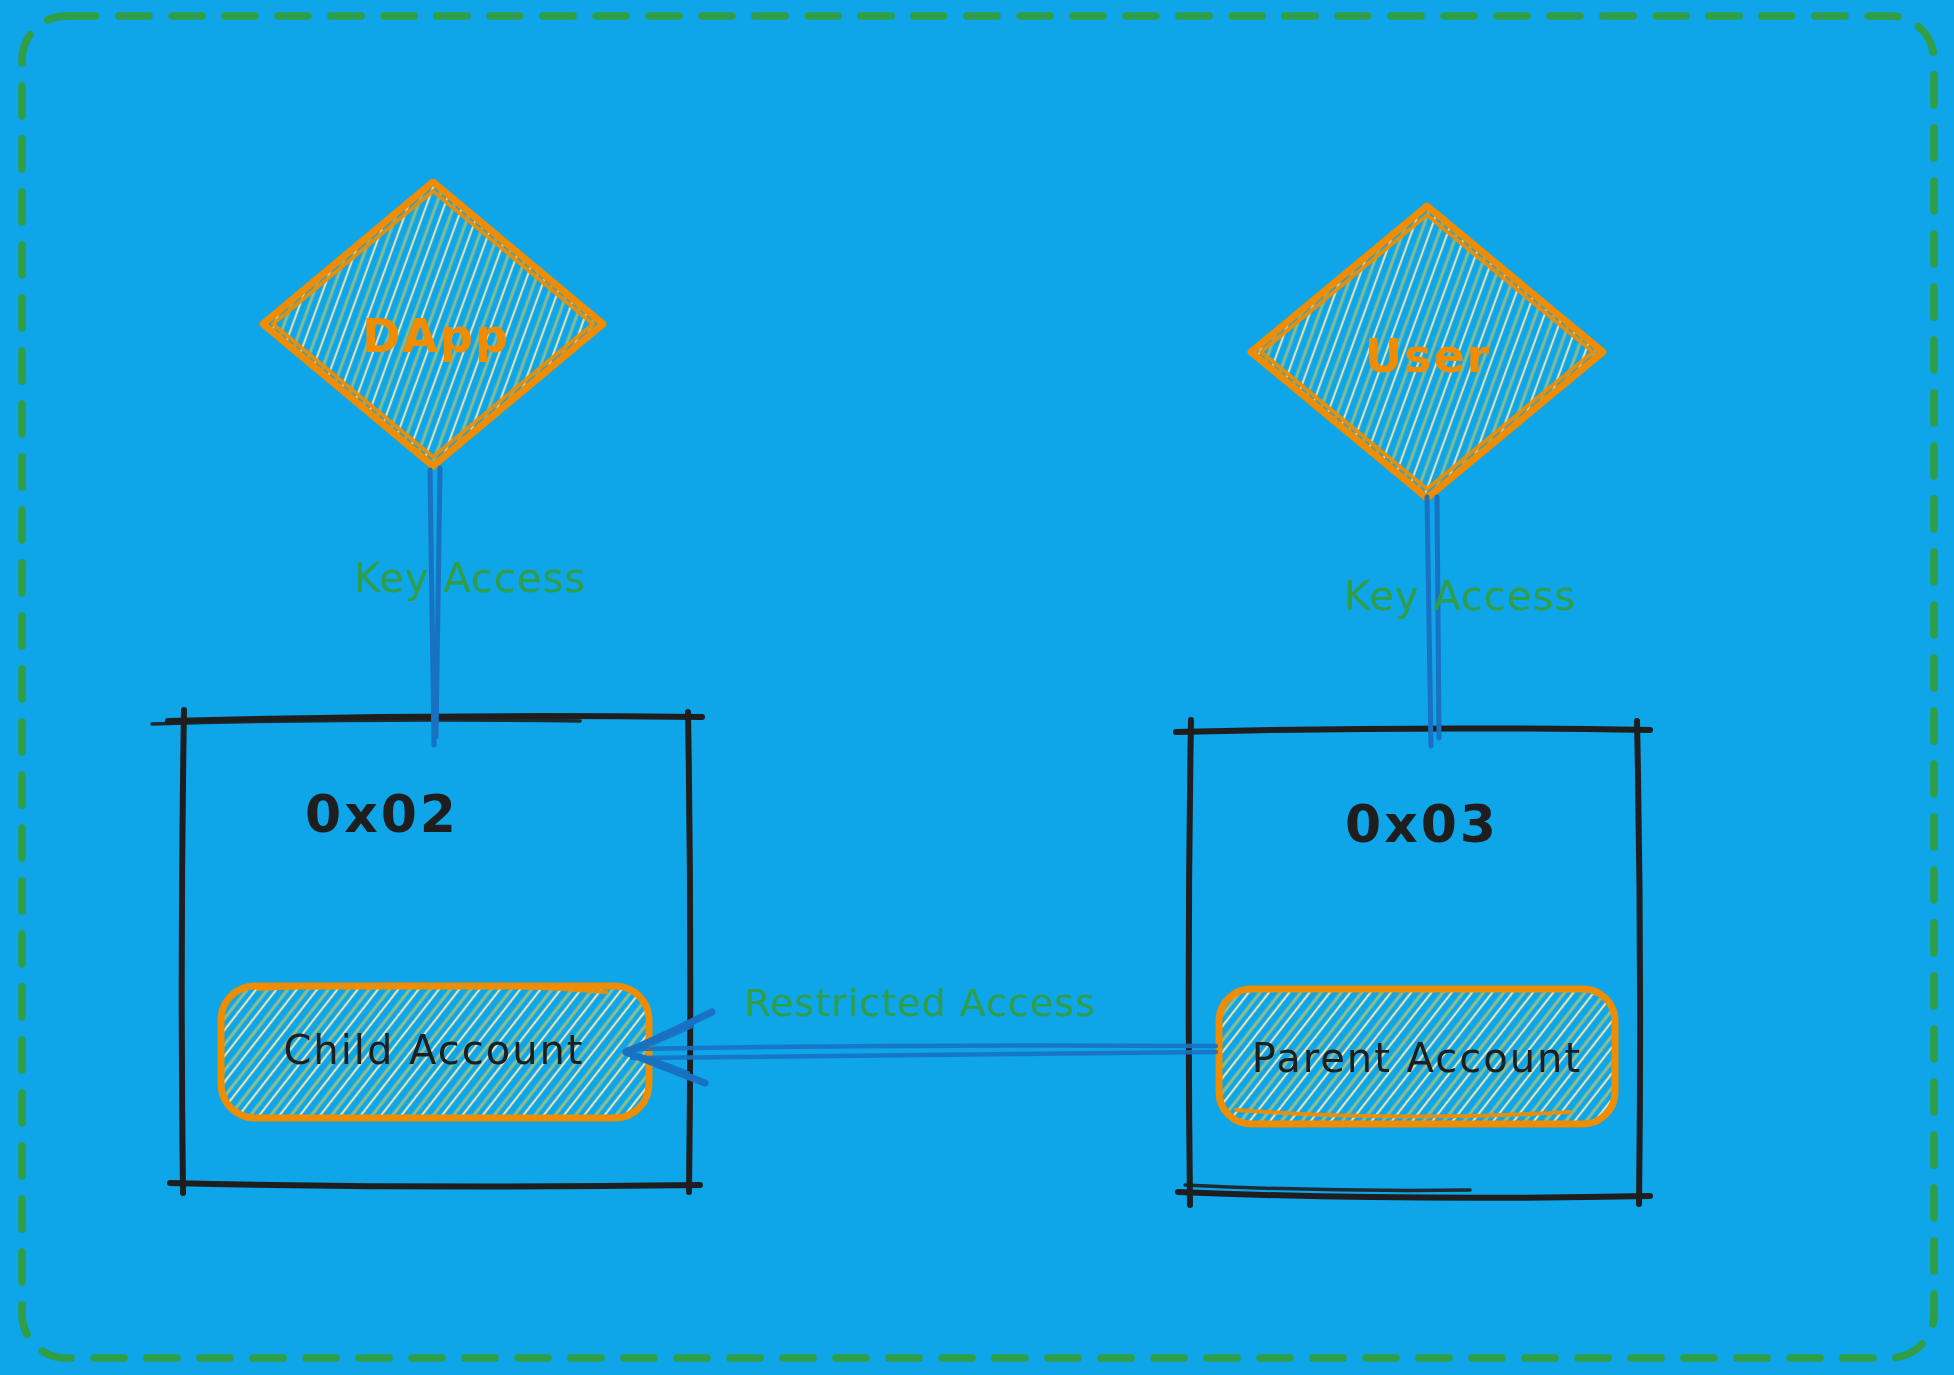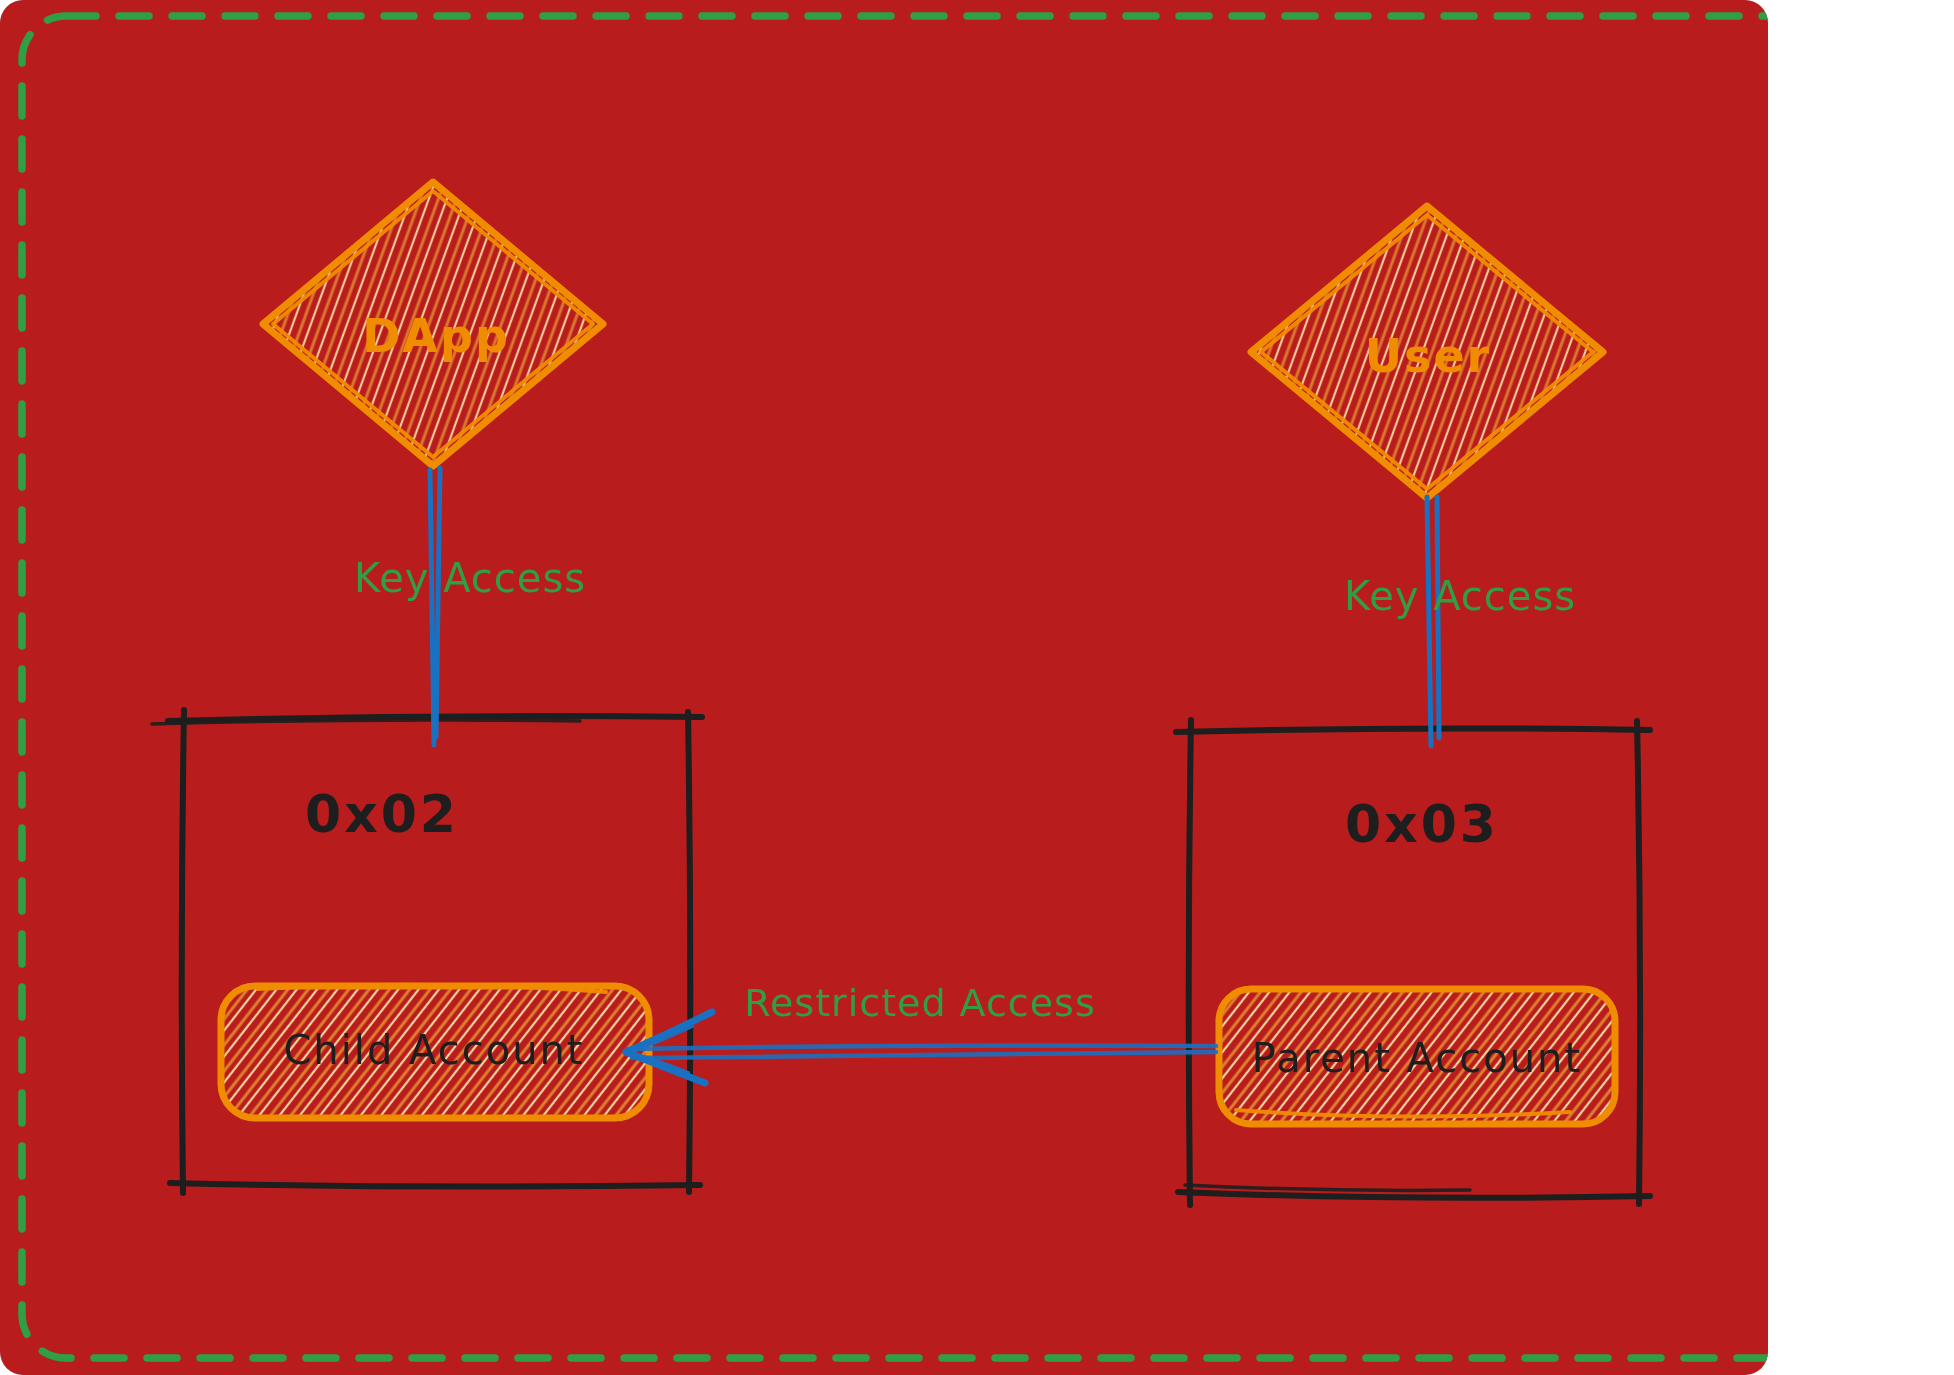--- a/index.html
+++ b/index.html
@@ -1,22 +1,21 @@
 <!DOCTYPE html>
 <html><head>
 <meta charset="utf-8">
 <style>
   html,body{margin:0;padding:0;background:#ffffff;}
   .stage{
     position:relative;
-    width:1768px;height:1375px;
-    background:#b91c1c;
+    width:1954px;height:1375px;
+    background:#0ea5e9;
     overflow:hidden;
     font-family:"DejaVu Sans",sans-serif;
-    border-radius:23px;
   }
   .stage svg{position:absolute;inset:0;display:block;}
   text{font-family:"DejaVu Sans",sans-serif;}
   .lbl-edge{font-size:40px;font-weight:400;fill:#2f9e44;letter-spacing:1px;}
   .lbl-edge-sm{font-size:38px;font-weight:400;fill:#2f9e44;letter-spacing:1px;}
   .lbl-diamond{font-size:46px;font-weight:700;fill:#f08c00;letter-spacing:2px;}
   .lbl-hex{font-size:52px;font-weight:700;fill:#1e1e1e;letter-spacing:3px;}
   .lbl-pill{font-size:40px;font-weight:400;fill:#1e1e1e;letter-spacing:2px;}
   .ink{stroke:#1e1e1e;stroke-width:6;fill:none;stroke-linecap:round;}
   .ink-thin{stroke:#1e1e1e;stroke-width:3.5;fill:none;stroke-linecap:round;opacity:.9;}

